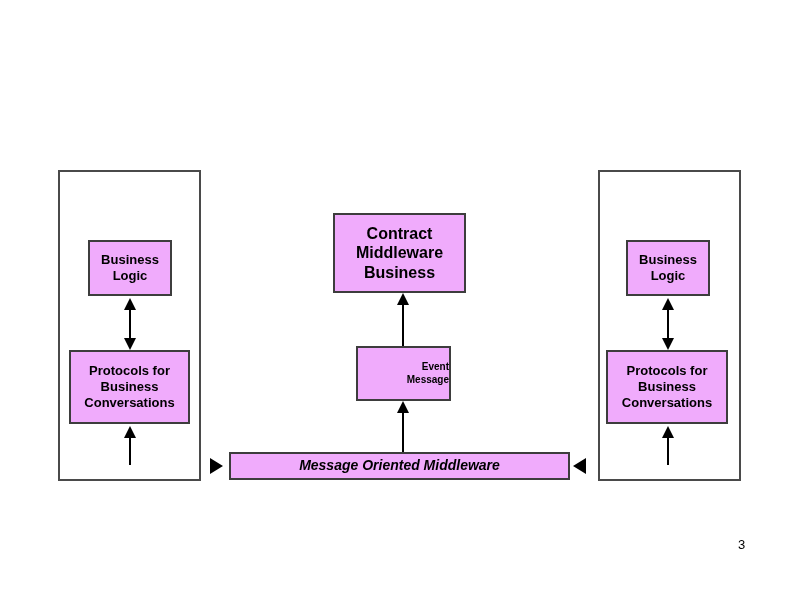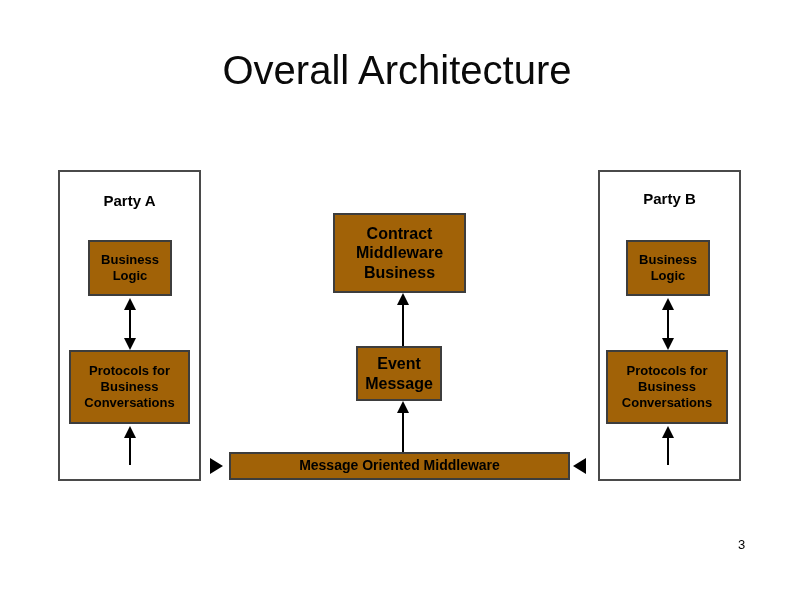--- a/index.html
+++ b/index.html
@@ -42,21 +42,21 @@
 
   
   .panel {
     position: absolute;
     background: #ffffff;
     border: 2px solid #4a4a4a;
     box-sizing: border-box;
   }
   .node-box {
     position: absolute;
-    background: #a16207;
+    background: #f0abfc;
     border: 2px solid #3d3d3d;
     box-sizing: border-box;
     display: flex;
     flex-direction: column;
     align-items: center;
     justify-content: center;
     text-align: center;
     font-weight: bold;
     color: #000000;
     line-height: 1.22;
@@ -121,23 +121,23 @@
   #title-a   { left: 58px;  top: 192px; width: 143px; }
   #title-b   { left: 598px; top: 190px; width: 143px; }
 
   #box-bl-a  { left: 88px;  top: 240px; width: 84px;  height: 56px;  font-size: 13px; }
   #box-bl-b  { left: 626px; top: 240px; width: 84px;  height: 56px;  font-size: 13px; }
 
   #box-pr-a  { left: 69px;  top: 350px; width: 121px; height: 74px;  font-size: 13px; }
   #box-pr-b  { left: 606px; top: 350px; width: 122px; height: 74px;  font-size: 13px; }
 
   #box-ccc   { left: 333px; top: 213px; width: 133px; height: 80px;  font-size: 16px; }
-  #box-ec    { left: 356px; top: 346px; width: 86px;  height: 55px;  font-size: 16px; }
-
-  #mom-bar   { left: 229px; top: 452px; width: 341px; height: 28px;  font-size: 14px; }
+  #box-ec    { left: 356px; top: 346px; width: 95px;  height: 55px;  font-size: 10px; align-items: flex-end; }
+
+  #mom-bar   { left: 229px; top: 452px; width: 341px; height: 28px;  font-size: 14px; font-style: italic; }
 
   
   #dbl-a-shaft { left: 129px; top: 306px; height: 36px; }
   #dbl-a-up    { left: 124px; top: 298px; }
   #dbl-a-down  { left: 124px; top: 338px; }
 
   
   #dbl-b-shaft { left: 667px; top: 306px; height: 36px; }
   #dbl-b-up    { left: 662px; top: 298px; }
   #dbl-b-down  { left: 662px; top: 338px; }
@@ -160,24 +160,22 @@
 
   
   #tri-mom-left  { left: 210px; top: 458px; }
   #tri-mom-right { left: 573px; top: 458px; }
 </style>
 </head>
 <body>
 
 <div id="slide">
 
-  <div class="slide-title">Overall Architecture</div>
 
   <div id="panel-a" class="panel"></div>
-  <div id="title-a" class="panel-title">Party A</div>
 
   <div id="box-bl-a" class="node-box">
     <span class="line">Business</span>
     <span class="line">Logic</span>
   </div>
 
   <div id="dbl-a-up" class="arrow-head-up"></div>
   <div id="dbl-a-shaft" class="arrow-shaft"></div>
   <div id="dbl-a-down" class="arrow-head-down"></div>
 
@@ -201,21 +199,20 @@
 
   <div id="box-ec" class="node-box">
     <span class="line">Event</span>
     <span class="line">Message</span>
   </div>
 
   <div id="up-mom-head" class="arrow-head-up"></div>
   <div id="up-mom-shaft" class="arrow-shaft"></div>
 
   <div id="panel-b" class="panel"></div>
-  <div id="title-b" class="panel-title">Party B</div>
 
   <div id="box-bl-b" class="node-box">
     <span class="line">Business</span>
     <span class="line">Logic</span>
   </div>
 
   <div id="dbl-b-up" class="arrow-head-up"></div>
   <div id="dbl-b-shaft" class="arrow-shaft"></div>
   <div id="dbl-b-down" class="arrow-head-down"></div>
 

